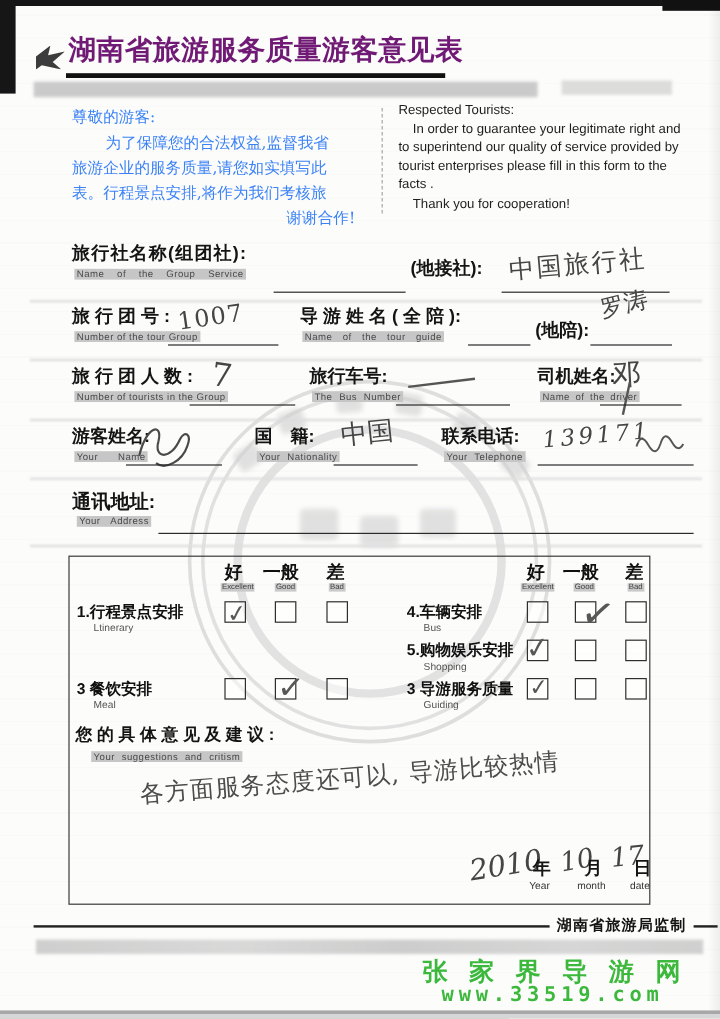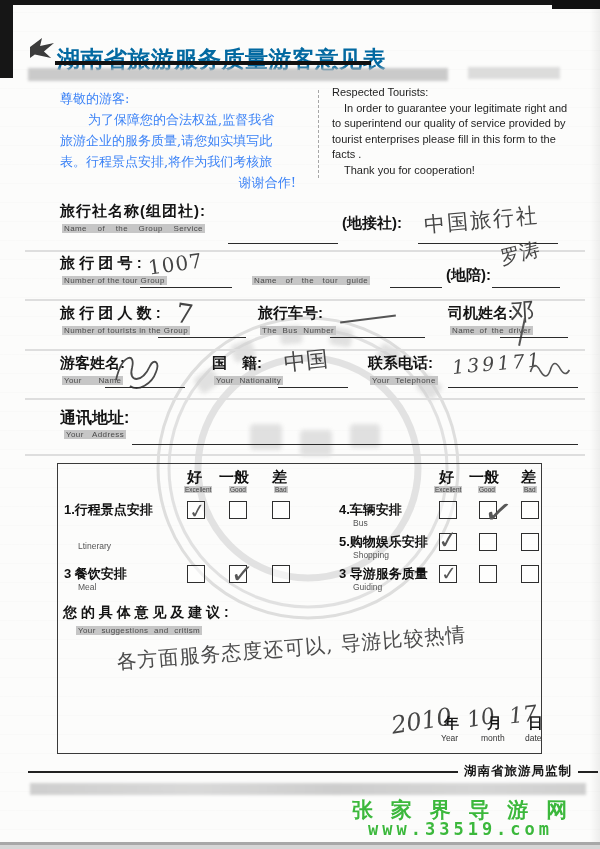--- a/index.html
+++ b/index.html
@@ -61,21 +61,21 @@
   <div class="blob" style="left:232px;top:342px;width:22px;height:18px;transform:rotate(-20deg);"></div>
   <div class="blob" style="left:280px;top:326px;width:22px;height:18px;transform:rotate(-5deg);"></div>
   <div class="blob" style="left:330px;top:328px;width:22px;height:18px;transform:rotate(10deg);"></div>
   <div class="blob" style="left:378px;top:346px;width:22px;height:18px;transform:rotate(25deg);"></div>
   <div class="blob" style="left:418px;top:378px;width:22px;height:18px;transform:rotate(40deg);"></div>
   <div class="blob" style="left:250px;top:424px;width:32px;height:26px;"></div>
   <div class="blob" style="left:300px;top:430px;width:32px;height:26px;"></div>
   <div class="blob" style="left:350px;top:424px;width:30px;height:24px;"></div>
 
   <div class="abs" style="left:30px;top:38px;width:24px;height:20px;background:#3c3c3c;clip-path:polygon(0 45%,50% 0,42% 40%,100% 25%,58% 68%,88% 100%,20% 82%,0 100%);"></div>
-  <div class="abs" style="left:57px;top:44px;font-size:23px;font-weight:bold;letter-spacing:.5px;color:#0369a1;">湖南省旅游服务质量游客意见表</div>
+  <div class="abs" style="left:57px;top:26px;font-size:23px;font-weight:bold;letter-spacing:.5px;color:#701a75;">湖南省旅游服务质量游客意见表</div>
   <div class="abs" style="left:55px;top:61px;width:316px;height:3.5px;background:#111;"></div>
   <div class="abs smudge" style="left:28px;top:68px;width:420px;height:13px;"></div>
   <div class="abs smudge" style="left:468px;top:67px;width:92px;height:12px;opacity:.5;"></div>
 
   <div class="abs zh" style="left:60px;top:88px;width:250px;">
     <div>尊敬的游客:</div>
     <div style="text-indent:28px;">为了保障您的合法权益,监督我省</div>
     <div>旅游企业的服务质量,请您如实填写此</div>
     <div>表。行程景点安排,将作为我们考核旅</div>
     <div style="text-align:right;padding-right:14px;">谢谢合作!</div>
@@ -97,20 +97,21 @@
   <div class="abs sub" style="left:62px;top:224px;word-spacing:8px;">Name of the Group Service</div>
   <div class="abs bline" style="left:228px;top:243px;width:110px;"></div>
   <div class="abs lbl" style="left:342px;top:214px;">(地接社):</div>
   <div class="abs hand" style="left:424px;top:206px;font-size:21px;letter-spacing:2px;transform:rotate(-5deg);">中国旅行社</div>
   <div class="abs bline" style="left:418px;top:243px;width:140px;"></div>
 
   <div class="abs lbl" style="left:60px;top:254px;">旅 行 团 号 :</div>
   <div class="abs sub" style="left:62px;top:276px;">Number of the tour Group</div>
   <div class="abs hand" style="left:148px;top:252px;font-size:20px;letter-spacing:1px;transform:rotate(-8deg);">1007</div>
   <div class="abs bline" style="left:140px;top:287px;width:92px;"></div>
+  <div class="abs lbl" style="left:250px;top:254px;">导 游 姓 名 ( 全 陪 ):</div>
   <div class="abs sub" style="left:252px;top:276px;word-spacing:6px;">Name of the tour guide</div>
   <div class="abs bline" style="left:390px;top:287px;width:52px;"></div>
   <div class="abs lbl" style="left:446px;top:266px;">(地陪):</div>
   <div class="abs hand" style="left:500px;top:240px;font-size:20px;transform:rotate(-14deg);">罗涛</div>
   <div class="abs bline" style="left:492px;top:287px;width:68px;"></div>
 
   <div class="abs lbl" style="left:60px;top:304px;">旅 行 团 人 数 :</div>
   <div class="abs sub" style="left:62px;top:326px;">Number of tourists in the Group</div>
   <div class="abs hand" style="left:176px;top:298px;font-size:27px;transform:rotate(8deg);">7</div>
   <div class="abs bline" style="left:158px;top:337px;width:88px;"></div>
@@ -157,21 +158,21 @@
 
     <div class="abs rate" style="left:381px;top:4px;">好</div>
     <div class="abs rateen" style="left:376px;top:22px;">Excellent</div>
     <div class="abs rate" style="left:411px;top:4px;">一般</div>
     <div class="abs rateen" style="left:420px;top:22px;">Good</div>
     <div class="abs rate" style="left:463px;top:4px;">差</div>
     <div class="abs rateen" style="left:465px;top:22px;">Bad</div>
 
     <div class="abs" style="left:0;top:36px;width:240px;height:32px;">
       <div class="abs itemlbl" style="left:6px;top:1px;">1.行程景点安排</div>
-      <div class="abs subplain" style="left:20px;top:18px;margin-top:23px;">Ltinerary</div>
+      <div class="abs subplain" style="left:20px;top:18px;">Ltinerary</div>
       <div class="cbcell" style="left:129px;top:1px;">
           <span class="check c0"></span>
         </div>
       <div class="cbcell" style="left:171px;top:1px;"></div>
       <div class="cbcell" style="left:214px;top:1px;"></div>
     </div>
     <div class="abs" style="left:0;top:100px;width:240px;height:32px;">
       <div class="abs itemlbl" style="left:6px;top:1px;">3 餐饮安排</div>
       <div class="abs subplain" style="left:20px;top:18px;">Meal</div>
       <div class="cbcell" style="left:129px;top:1px;"></div>

